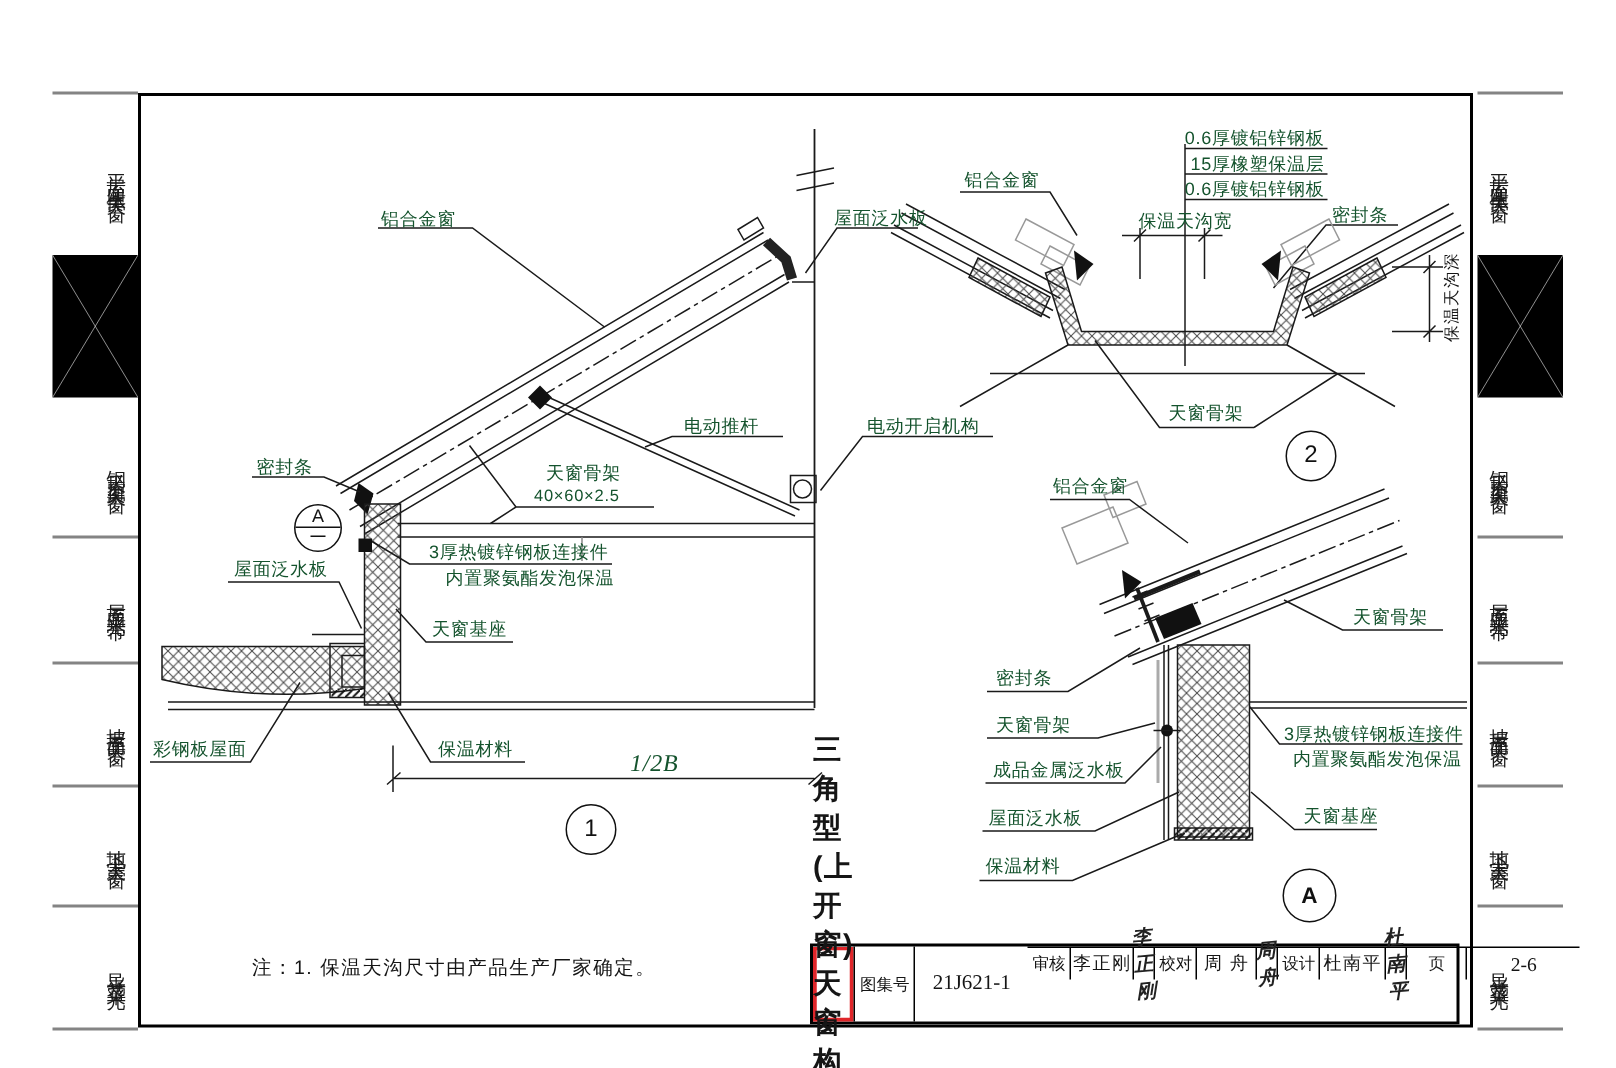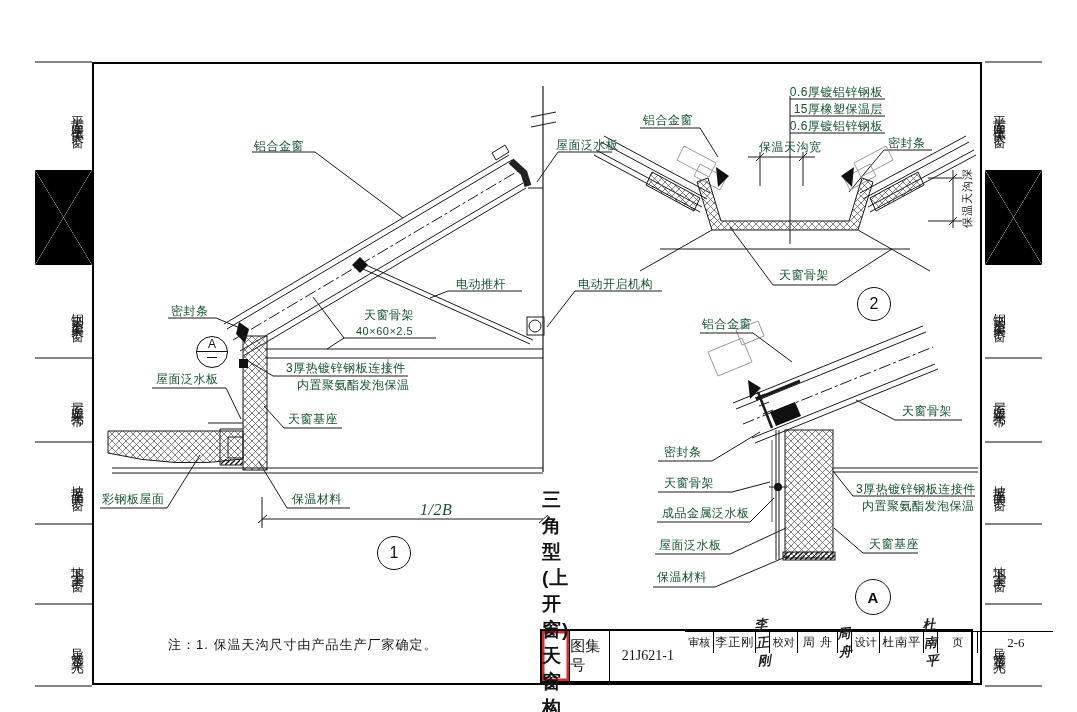--- a/index.html
+++ b/index.html
@@ -36,21 +36,21 @@
   .notes{position:absolute;left:168px;top:633px;z-index:4;display:flex;font-size:13px;
          line-height:23px;letter-spacing:1px;}
   .tblock{position:absolute;left:540px;top:629px;width:433px;height:54px;z-index:5;
           border:2px solid #000;box-sizing:border-box;display:flex;flex-direction:row;background:#fff;}
   .trow1{flex:1;display:flex;}
   .trow2{height:21px;display:flex;border-top:1.5px solid #000;}
   .tcell{display:flex;align-items:center;justify-content:center;box-sizing:border-box;}
   .bl{border-left:1.5px solid #000;}
   .titlecell{flex:1;font-size:19px;font-weight:bold;letter-spacing:1px;
              box-shadow:inset 0 0 0 2.5px #e0262a;}
-  .atlaslbl{width:40px;font-size:15px;}
+  .atlaslbl{width:40px;font-size:11px;}
   .atlasno{width:76px;font-size:14px;font-family:"Liberation Serif",serif;}
   .r2lbl{font-size:11px;}
   .r2name{font-size:12px;letter-spacing:1px;}
   .sig{font-family:"Liberation Serif",serif;font-style:italic;font-weight:bold;
        font-size:13px;transform:rotate(-5deg);color:#222;}
 </style>
 </head>
 <body>
 
 <div class="page">

